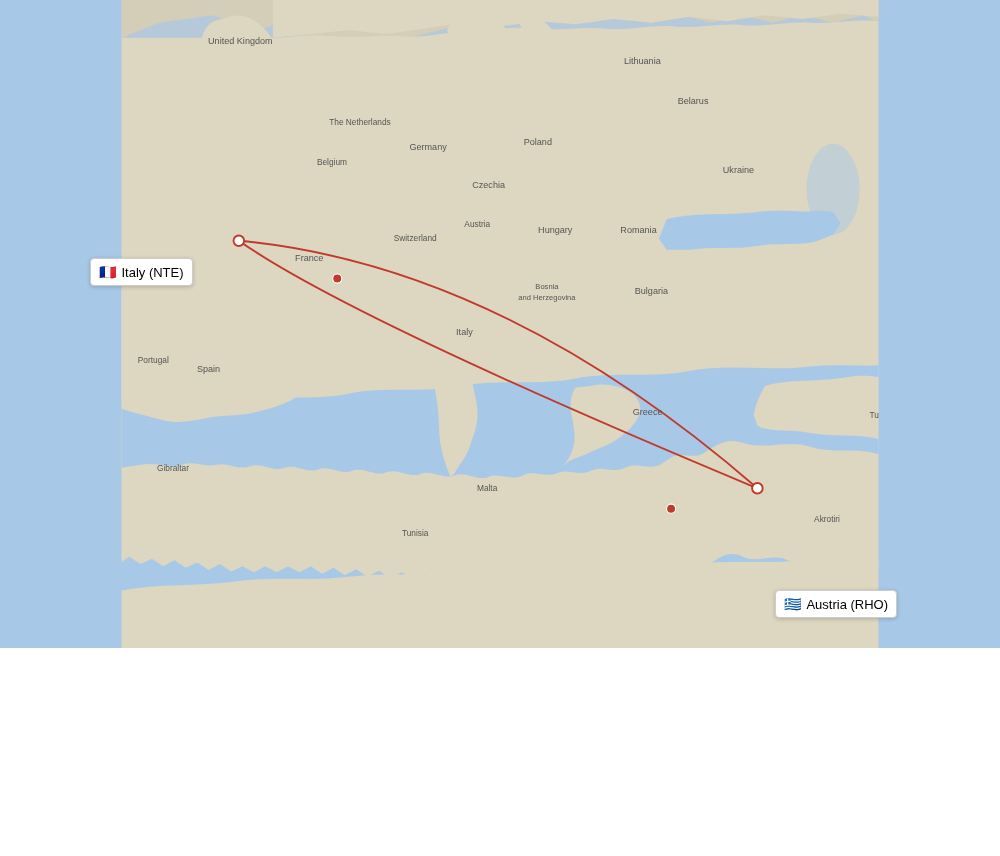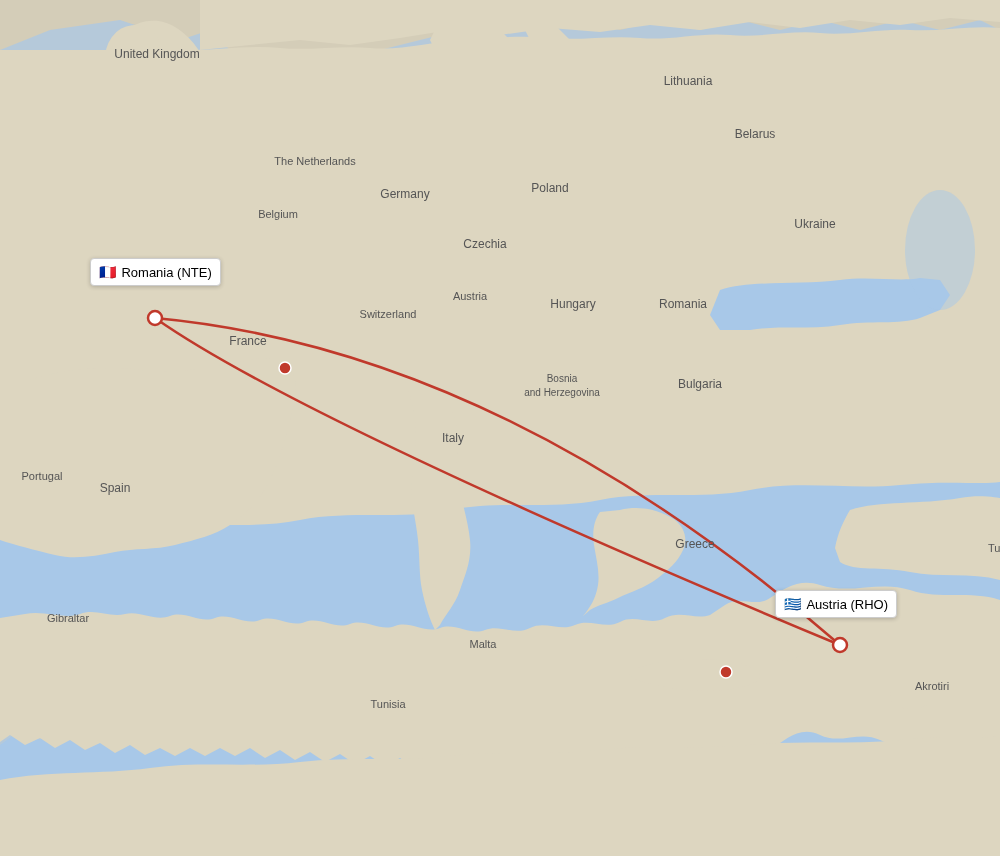--- a/index.html
+++ b/index.html
@@ -1,20 +1,20 @@
 <!DOCTYPE html>
 <html><head>
   <meta charset="utf-8">
   <style>
     * { margin: 0; padding: 0; box-sizing: border-box; }
     body { width: 1000px; height: 856px; overflow: hidden; font-family: Arial, sans-serif; }
 
     #map-container {
       width: 1000px;
-      height: 856px;
+      height: 648px;
       position: relative;
       background: #a8c8e8;
     }
 
     
     #map-svg {
       width: 100%;
       height: 100%;
       position: absolute;
       top: 0; left: 0;
@@ -245,20 +245,20 @@
     <text x="815" y="228" font-family="Arial" font-size="12" fill="#555" text-anchor="middle">Ukraine</text>
     <text x="483" y="648" font-family="Arial" font-size="11" fill="#555" text-anchor="middle">Malta</text>
     <text x="388" y="708" font-family="Arial" font-size="11" fill="#555" text-anchor="middle">Tunisia</text>
     <text x="68" y="622" font-family="Arial" font-size="11" fill="#555" text-anchor="middle">Gibraltar</text>
     <text x="932" y="690" font-family="Arial" font-size="11" fill="#555" text-anchor="middle">Akrotiri</text>
     <text x="988" y="552" font-family="Arial" font-size="11" fill="#555" text-anchor="start">Tu</text>
   </svg>
 
   <div id="label-nantes" class="airport-label">
     <span class="flag">🇫🇷</span>
-    <span>Romania (NTE)</span>
+    <span>Italy (NTE)</span>
   </div>
 
   <div id="label-rhodes" class="airport-label">
     <span class="flag">🇬🇷</span>
     <span>Austria (RHO)</span>
   </div>
 </div>
 
 </body></html>

